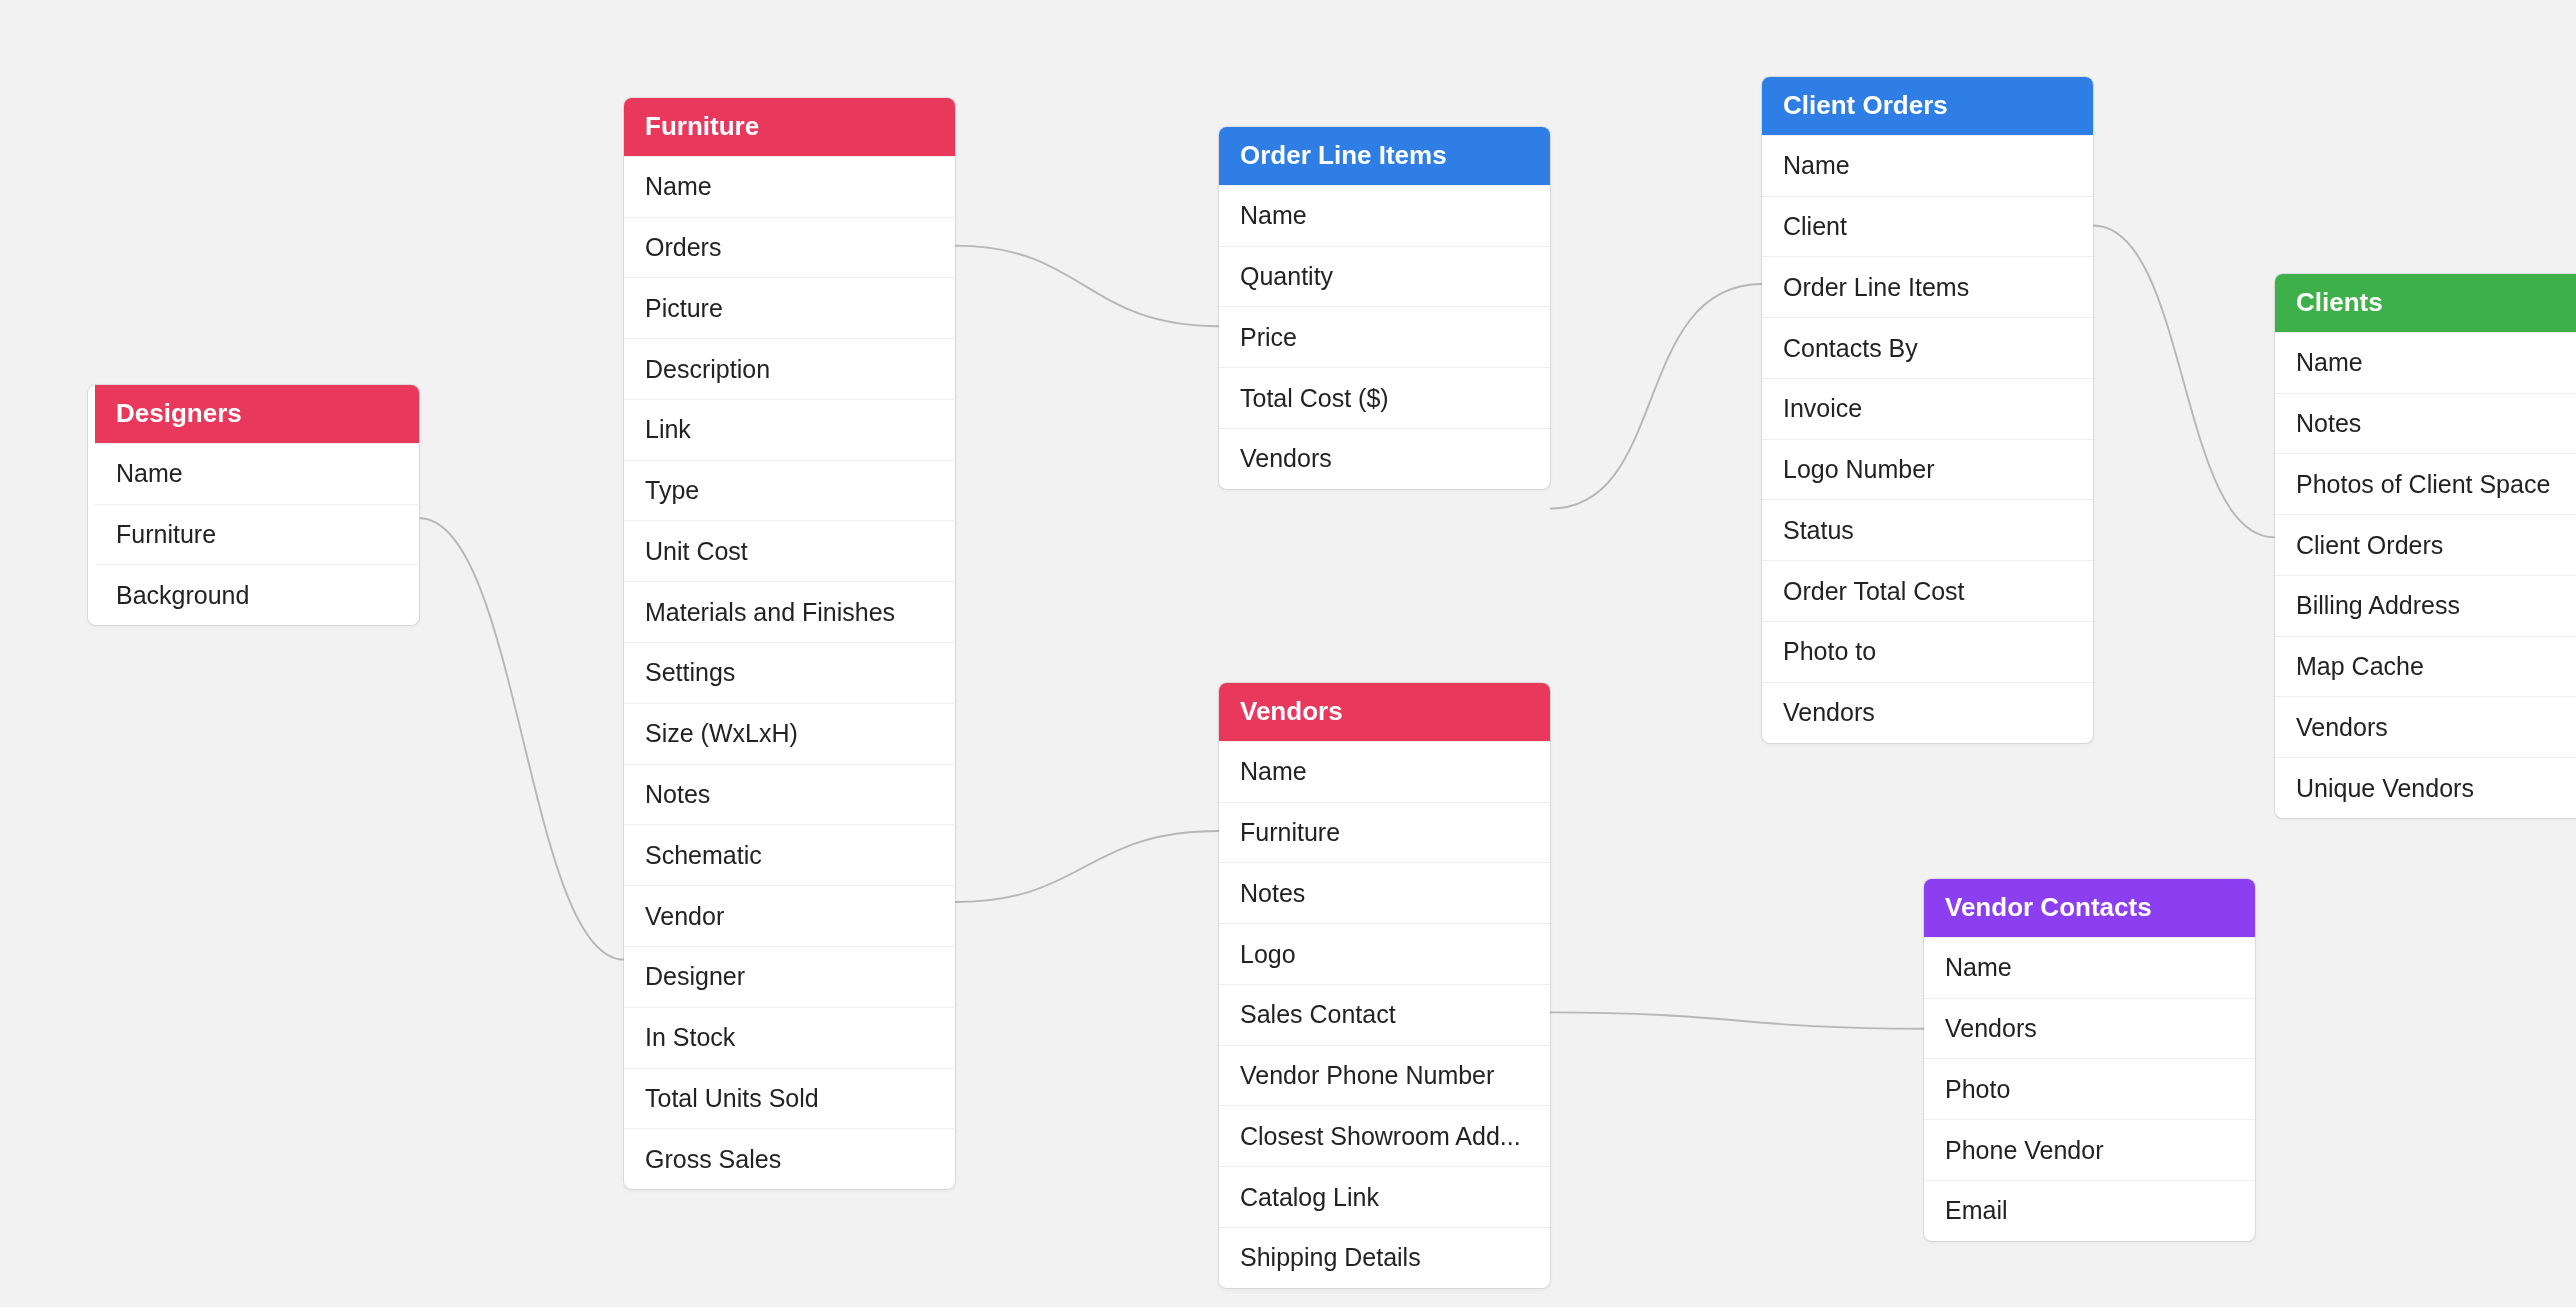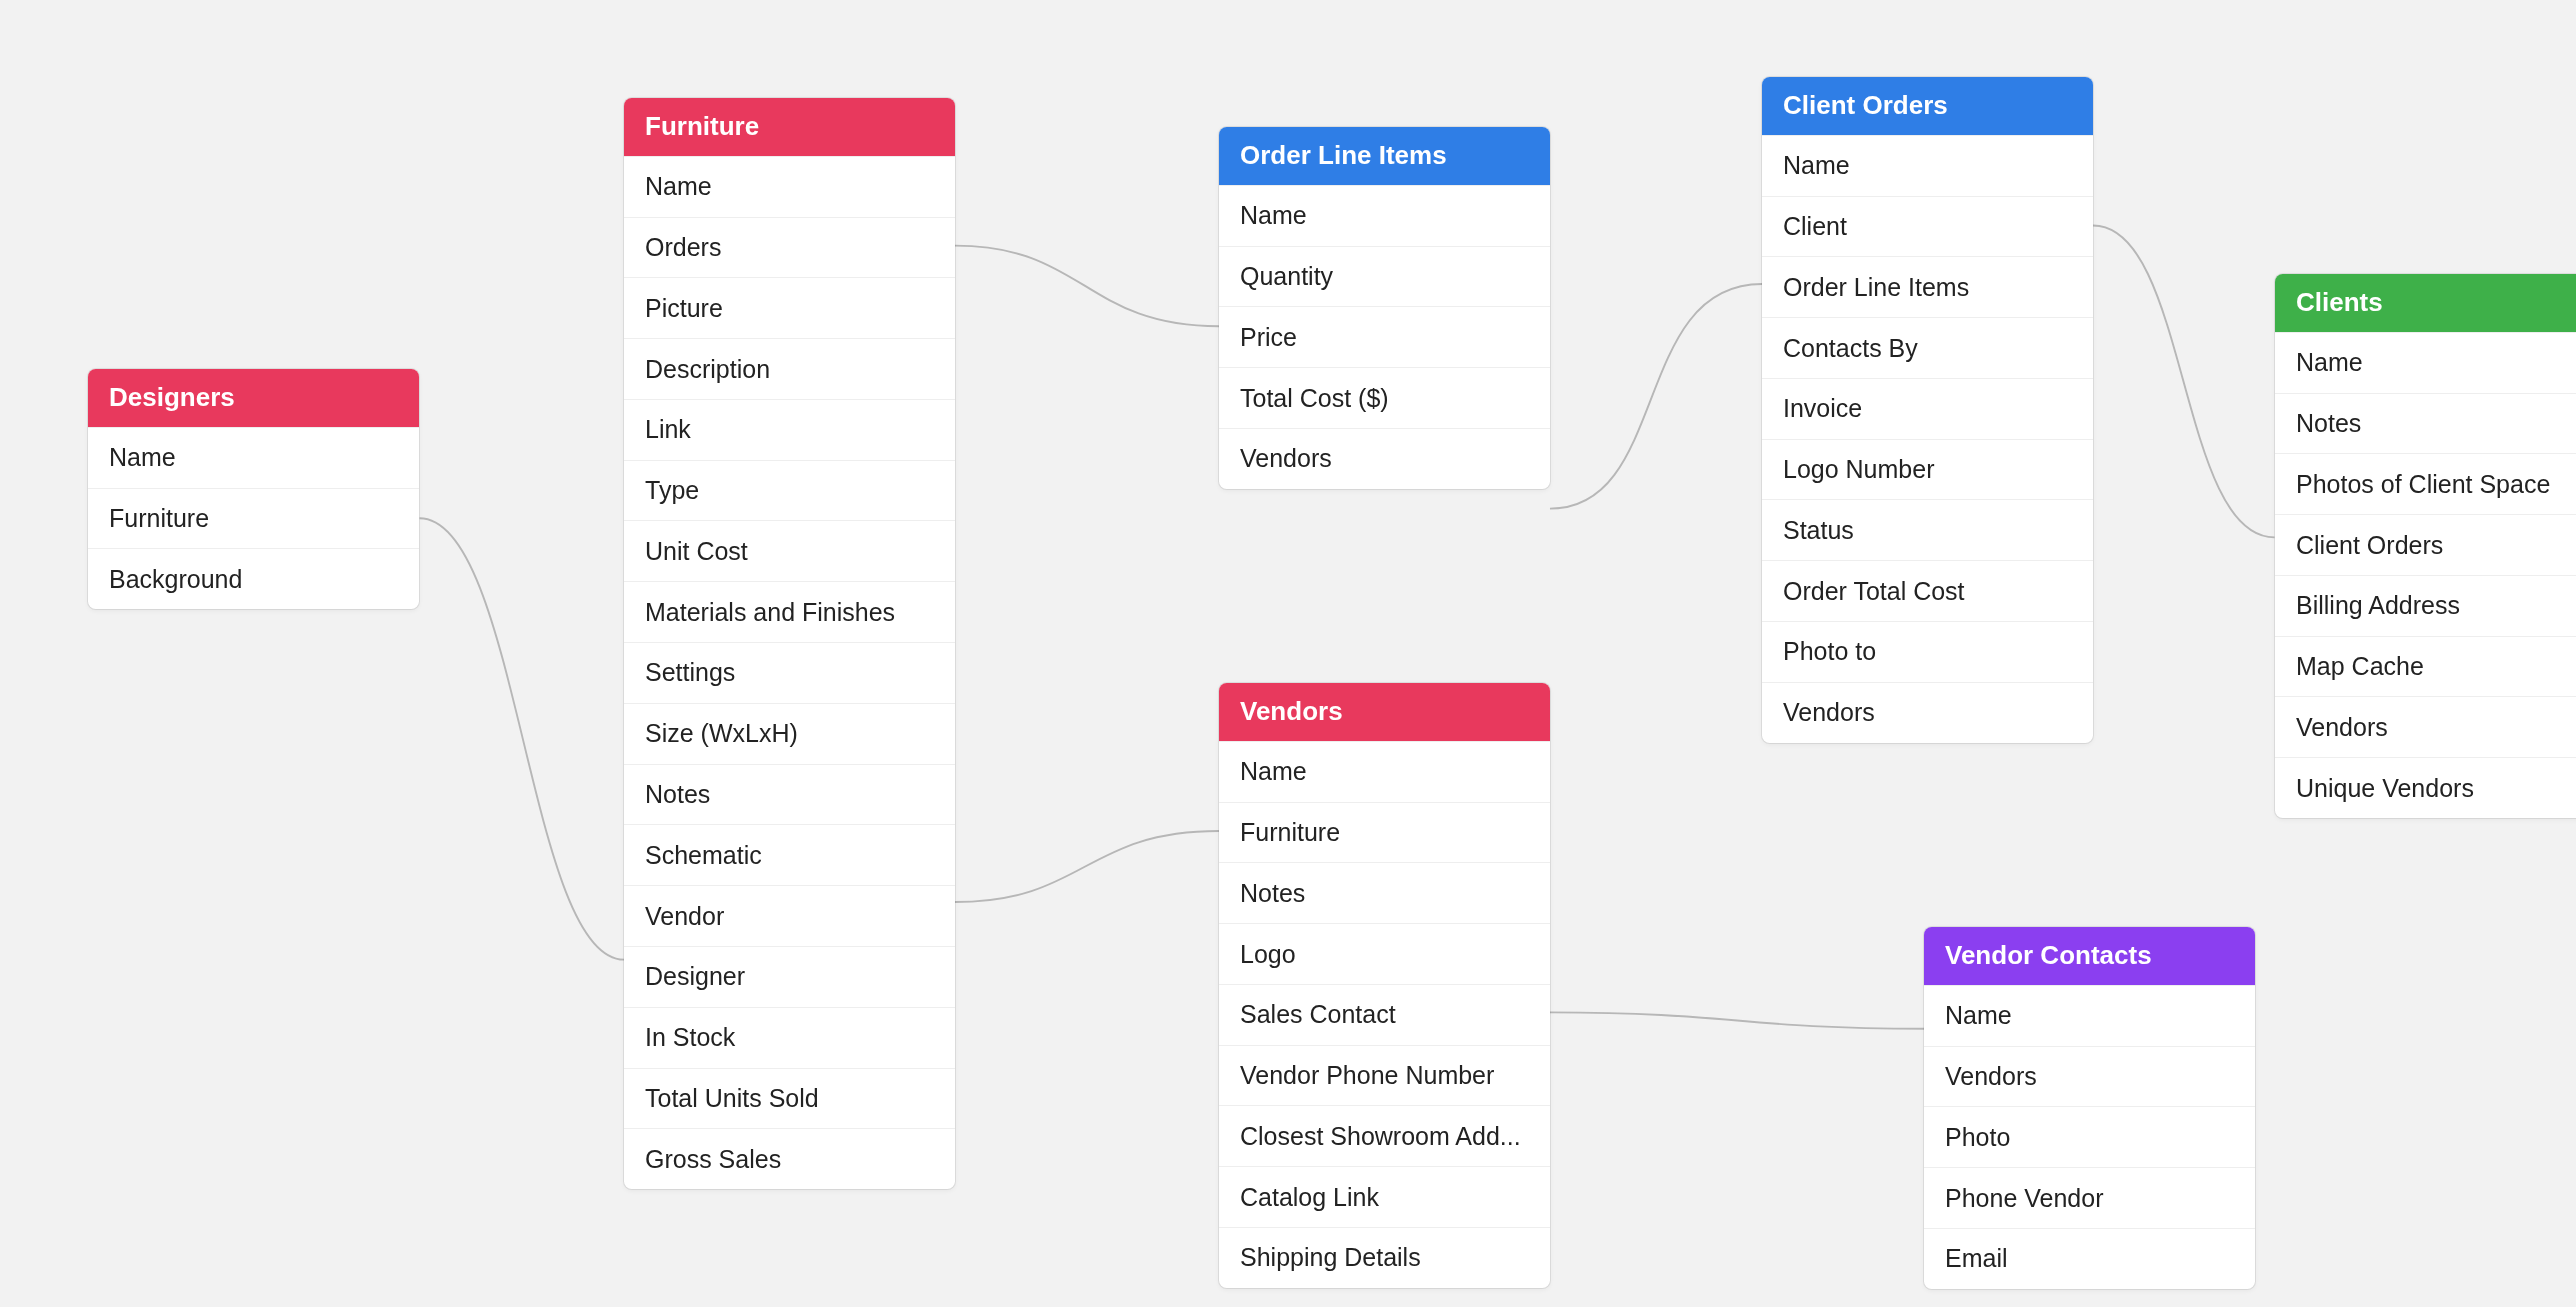--- a/index.html
+++ b/index.html
@@ -64,21 +64,21 @@
 <div class="canvas">
   <svg class="connections" viewBox="0 0 2684 1362" width="2576" height="1307">
     <path d="M 437 540  C 540 540, 550 1000, 650 1000"></path>
     <path d="M 995 256  C 1130 256, 1130 340, 1270 340"></path>
     <path d="M 995 940  C 1130 940, 1130 866, 1270 866"></path>
     <path d="M 1615 530 C 1740 530, 1700 296, 1836 296"></path>
     <path d="M 2181 235 C 2280 235, 2270 560, 2370 560"></path>
     <path d="M 1615 1055 C 1810 1055, 1810 1072, 2005 1072"></path>
   </svg>
 
-  <div class="table-card" style="left:88px; top:369px;">
+  <div class="table-card" style="left:88px; top:385px;padding-left:7px;">
     <div class="table-header hdr-pink">Designers</div>
     <div class="field-row">Name</div>
     <div class="field-row">Furniture</div>
     <div class="field-row">Background</div>
   </div>
 
   <div class="table-card" style="left:624px; top:98px;">
     <div class="table-header hdr-pink">Furniture</div>
     <div class="field-row">Name</div>
     <div class="field-row">Orders</div>
@@ -140,21 +140,21 @@
     <div class="field-row">Furniture</div>
     <div class="field-row">Notes</div>
     <div class="field-row">Logo</div>
     <div class="field-row">Sales Contact</div>
     <div class="field-row">Vendor Phone Number</div>
     <div class="field-row">Closest Showroom Add...</div>
     <div class="field-row">Catalog Link</div>
     <div class="field-row">Shipping Details</div>
   </div>
 
-  <div class="table-card" style="left:1924px; top:879px;margin-top:48px;">
+  <div class="table-card" style="left:1924px; top:879px;">
     <div class="table-header hdr-purple">Vendor Contacts</div>
     <div class="field-row">Name</div>
     <div class="field-row">Vendors</div>
     <div class="field-row">Photo</div>
     <div class="field-row">Phone Vendor</div>
     <div class="field-row">Email</div>
   </div>
 
 </div>
 

